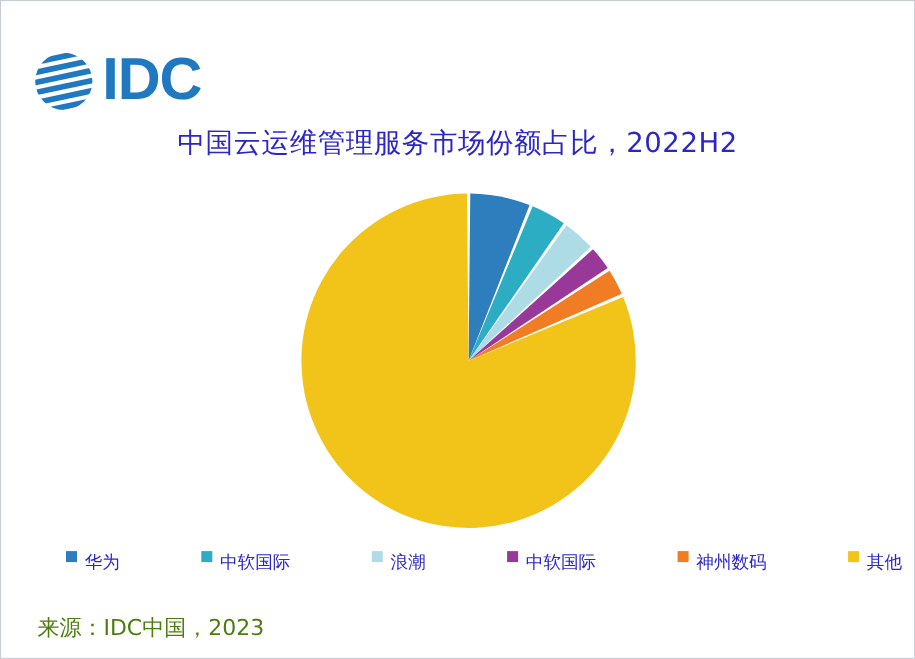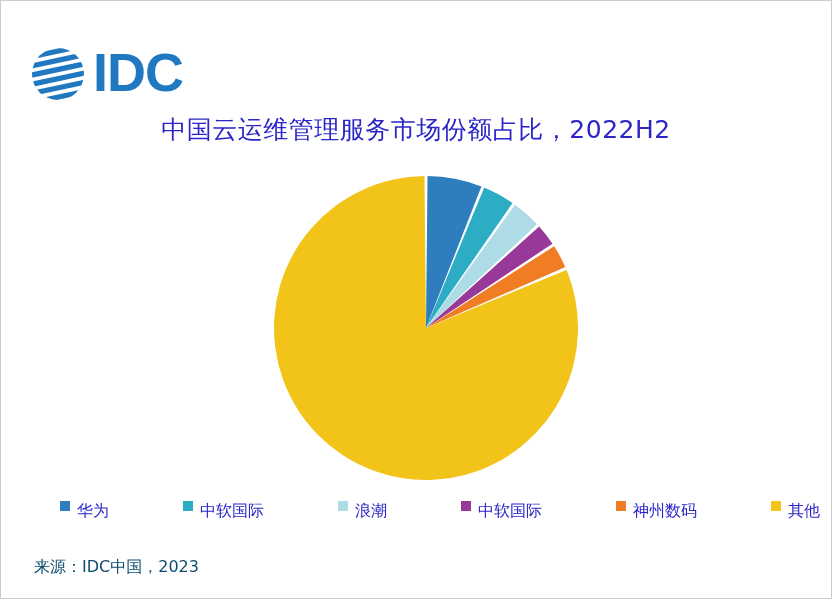--- a/index.html
+++ b/index.html
@@ -91,22 +91,22 @@
     color: #2B26C8;
     font-family: "DejaVu Sans", "Liberation Sans", sans-serif;
     white-space: nowrap;
   }
 
   
   #source {
     position: absolute;
     left: 33px;
     top: 556px;
-    font-size: 16px;
-    color: #0c4a6e;
+    font-size: 20px;
+    color: #4d7c0f;
     font-family: "DejaVu Sans", "Liberation Sans", sans-serif;
   }
 </style>
 </head>
 <body>
 
 <div id="page">
 
   <div id="logo">
     <span id="logo-mark">

